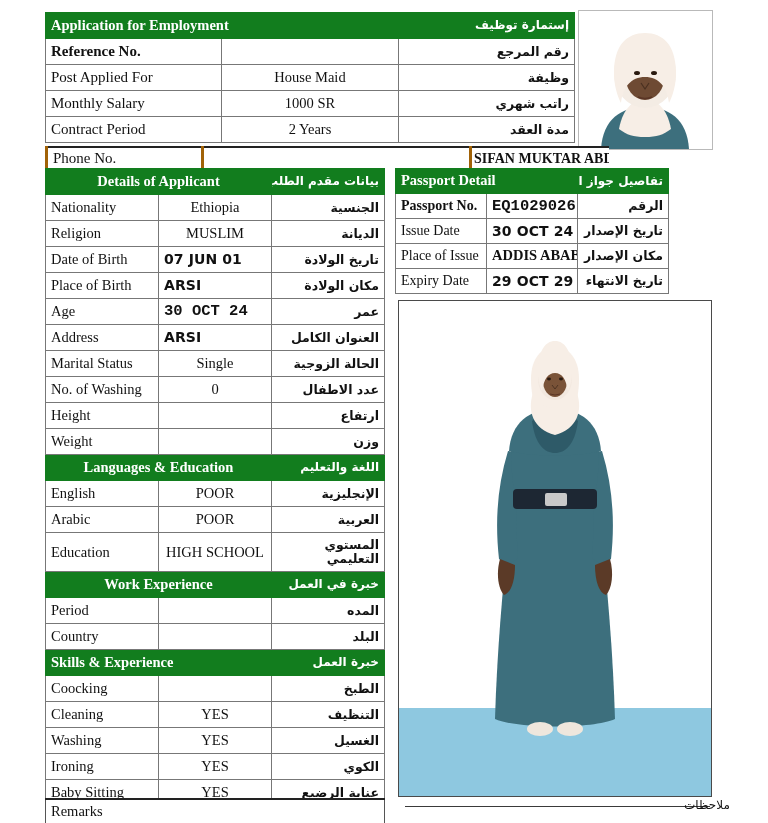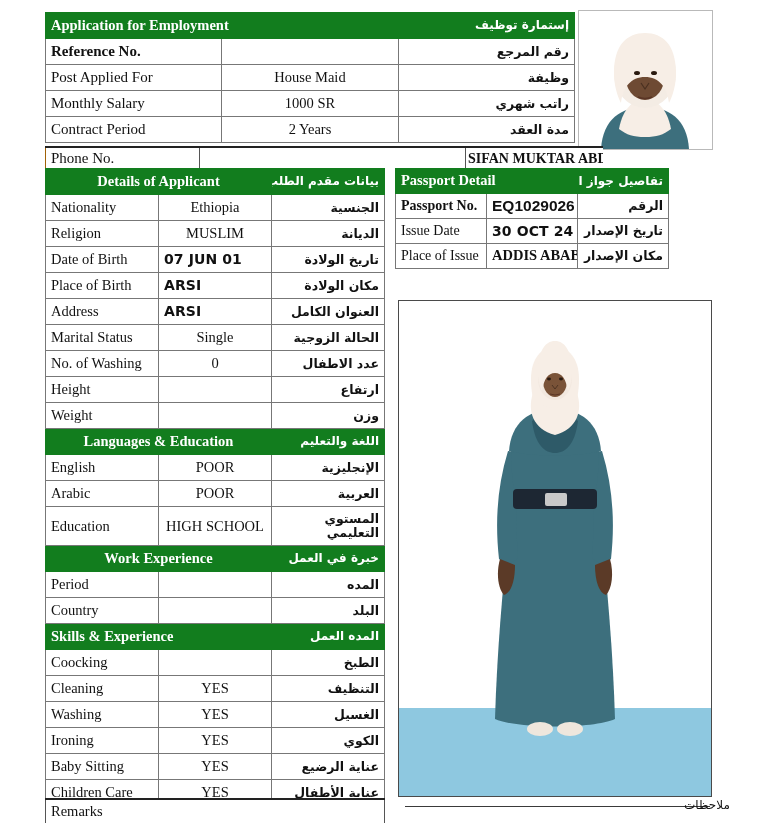--- a/index.html
+++ b/index.html
@@ -33,21 +33,21 @@
   .ctr{text-align:center;}
   .bold{font-weight:bold;}
   .hand{
     font-family:"DejaVu Sans", sans-serif;
     font-size:14px;
     font-weight:600;
     text-align:left;
     letter-spacing:.1px;
   }
   .hand-lg{
-    font-family:Liberation Sans, sans-serif;
+    font-family:Liberation Mono, monospace;
     font-size:15.5px;
     font-weight:700;
     text-align:left;
   }
 
   
   .band td{
     background:#127d1e;
     color:#fff;
     border:1px solid #127d1e;
@@ -59,21 +59,21 @@
 
   
   #top-table{position:absolute;left:45px;top:12px;width:530px;}
   #top-table td{height:25px;}
   #top-table .lbl{width:143px;font-size:15px;}
   #top-table .val{width:255px;margin-top:20px;}
   #top-table .arc{width:130px;}
 
   
   #phone-table{position:absolute;left:45px;top:146px;width:530px;}
-  #phone-table td{height:22px;border-top:2px solid #222;border-bottom:none;border-left:1px solid #a16207;border-right:1px solid #555;}
+  #phone-table td{height:22px;border-top:2px solid #222;border-bottom:none;border-left:3px solid #a16207;border-right:1px solid #555;}
   #phone-table .lbl{width:143px;font-size:15px;}
   #phone-table .val{width:255px;}
   #phone-table .nm{width:130px;border-right:none;font-weight:bold;font-size:14px;padding-left:2px;}
 
   
   #details{position:absolute;left:45px;top:168px;width:340px;}
   #details .lbl{width:115px;}
   #details .val{width:140px;}
   #details .arc{width:85px;}
   #details td{height:25px;}
@@ -193,20 +193,25 @@
       <td class="lbl">Date of Birth</td>
       <td class="val hand">07 JUN 01</td>
       <td class="arc ar">تاريخ الولادة</td>
     </tr>
     <tr>
       <td class="lbl">Place of Birth</td>
       <td class="val hand">ARSI</td>
       <td class="arc ar">مكان الولادة</td>
     </tr>
     <tr>
+      <td class="lbl">Age</td>
+      <td class="val hand-lg">30 OCT 24</td>
+      <td class="arc ar">عمر</td>
+    </tr>
+    <tr>
       <td class="lbl">Address</td>
       <td class="val hand">ARSI</td>
       <td class="arc ar">العنوان الكامل</td>
     </tr>
     <tr>
       <td class="lbl">Marital Status</td>
       <td class="val ctr">Single</td>
       <td class="arc ar">الحالة الزوجية</td>
     </tr>
     <tr>
@@ -255,21 +260,21 @@
       <td class="arc ar">المده</td>
     </tr>
     <tr>
       <td class="lbl">Country</td>
       <td class="val ctr"></td>
       <td class="arc ar">البلد</td>
     </tr>
 
     <tr class="band">
       <td class="en" colspan="2">Skills &amp; Experience</td>
-      <td class="ar">المده العمل</td>
+      <td class="ar">خبرة العمل</td>
     </tr>
     <tr>
       <td class="lbl">Coocking</td>
       <td class="val ctr"></td>
       <td class="arc ar">الطبخ</td>
     </tr>
     <tr>
       <td class="lbl">Cleaning</td>
       <td class="val ctr">YES</td>
       <td class="arc ar">التنظيف</td>
@@ -319,20 +324,25 @@
     </tr>
     <tr>
       <td class="lbl">Issue Date</td>
       <td class="val hand">30 OCT 24</td>
       <td class="arc ar">تاريخ الإصدار</td>
     </tr>
     <tr>
       <td class="lbl">Place of Issue</td>
       <td class="val ctr bold">ADDIS ABABA</td>
       <td class="arc ar">مكان الإصدار</td>
+    </tr>
+    <tr>
+      <td class="lbl">Expiry Date</td>
+      <td class="val hand">29 OCT 29</td>
+      <td class="arc ar">تاريخ الانتهاء</td>
     </tr>
   </tbody>
     </table>
 
   <div id="photo-body">
     <div class="portrait">
       <div class="floor"></div>
       <svg viewBox="0 0 312 495" width="312" height="495" style="position:absolute;left:0;top:0;">
 
         <path d="M113 200 C104 280 98 350 96 418 C118 428 194 428 216 418 C214 350 208 280 199 200 Z" fill="#3d6f7d"></path>

